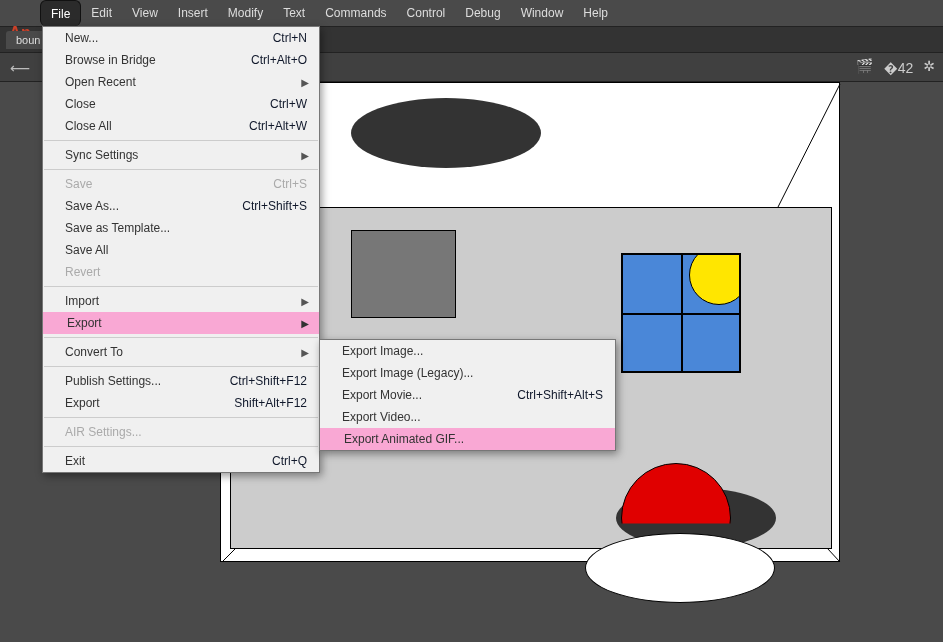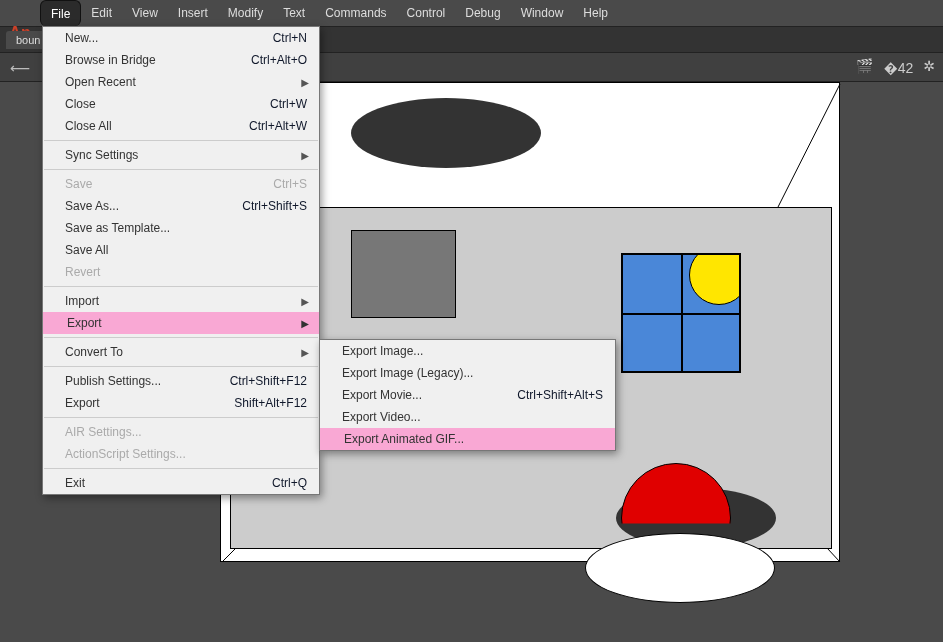--- a/index.html
+++ b/index.html
@@ -163,23 +163,20 @@
       <span class="scut">Ctrl+Shift+F12</span>
     </div>
     <div class="dd-item">
       <span>Export</span>
       <span class="scut">Shift+Alt+F12</span>
     </div>
     <div class="dd-sep"></div>
     <div class="dd-item disabled">
       <span>AIR Settings...</span>
     </div>
-    <div class="dd-item disabled">
-      <span>ActionScript Settings...</span>
-    </div>
     <div class="dd-sep"></div>
     <div class="dd-item">
       <span>Exit</span>
       <span class="scut">Ctrl+Q</span>
     </div>
   </div>
 
 <div class="dropdown dd2" id="dd2">
     <div class="dd-item">
       <span>Export Image...</span>

